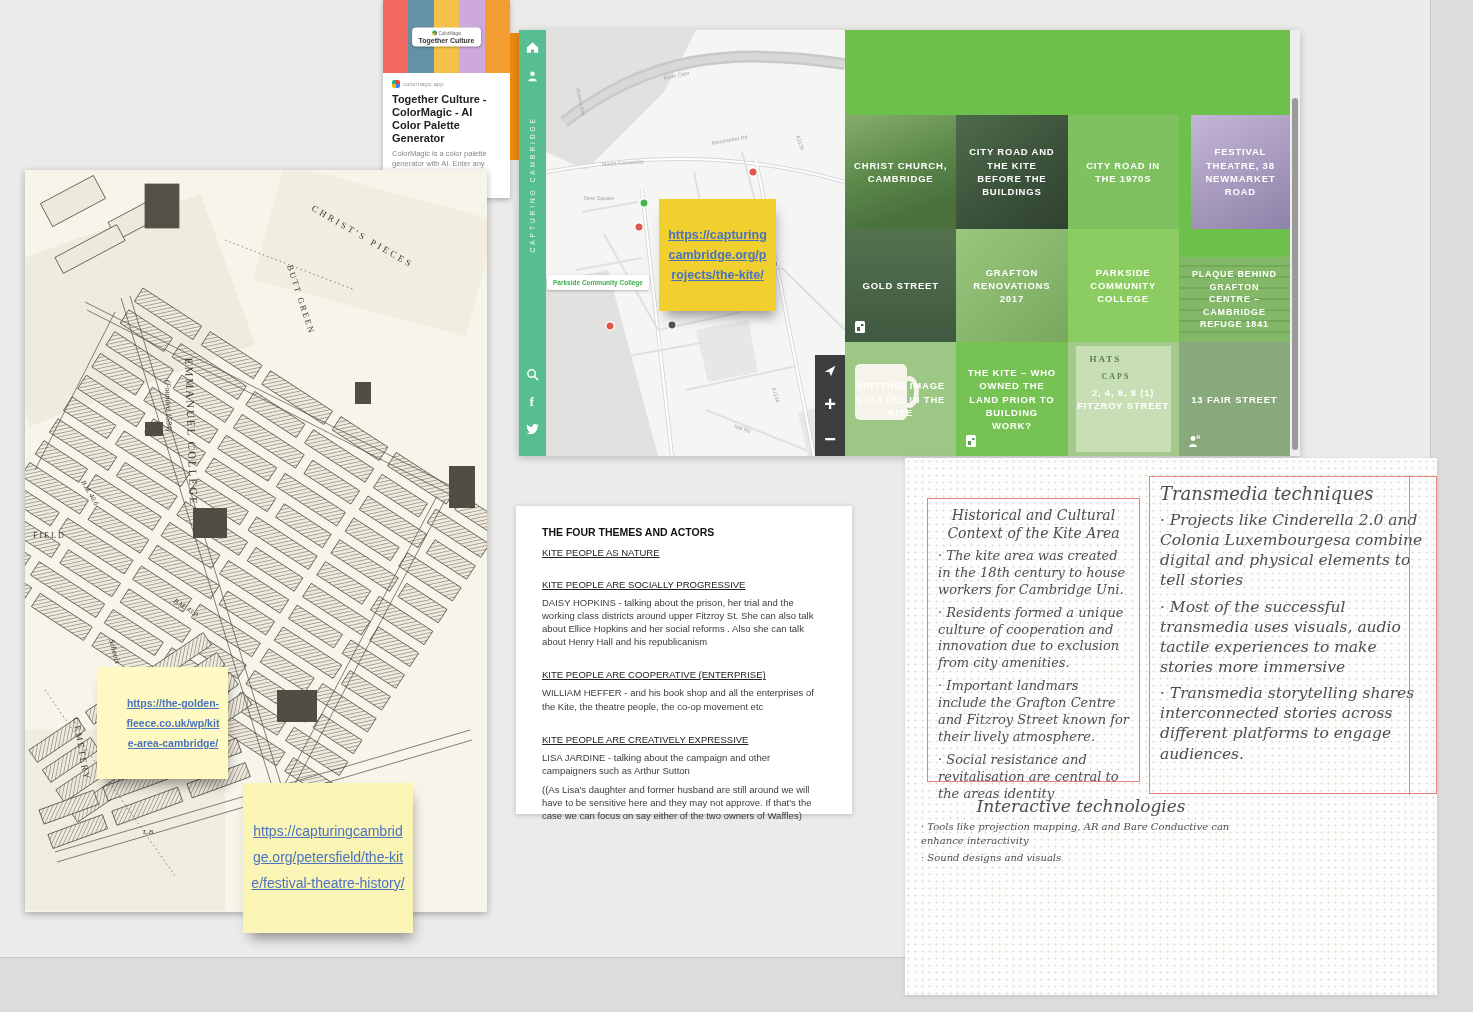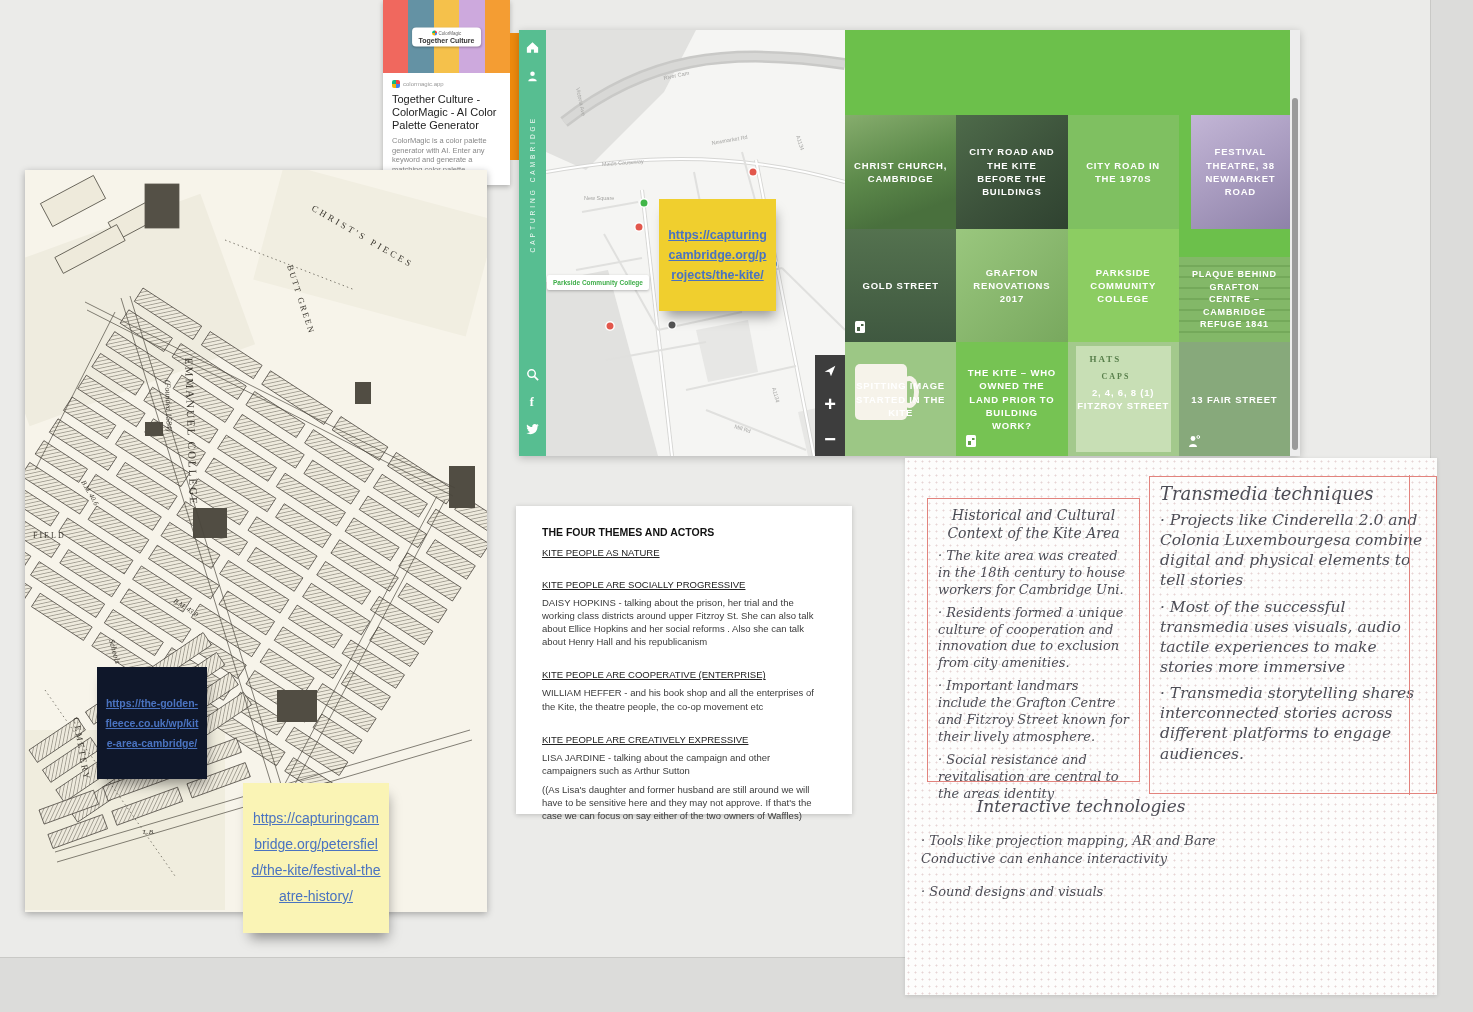--- a/index.html
+++ b/index.html
@@ -16,21 +16,21 @@
   .c1{background:#F0685E}.c2{background:#6492A4}.c3{background:#F5C14B}.c4{background:#CDA9DD}.c5{background:#F49D33}
   .cm-pill{position:absolute;left:50%;top:50%;transform:translate(-50%,-50%);
            background:#fff;border-radius:4px;padding:3px 7px;text-align:center;box-shadow:0 1px 2px rgba(0,0,0,.2);}
   .cm-pill .brand{font-size:4.5px;color:#666;display:flex;align-items:center;justify-content:center;gap:2px;}
   .cm-pill .pname{font-size:7px;color:#333;font-weight:bold;margin-top:1px;white-space:nowrap;}
   .logo-dot{width:5px;height:5px;border-radius:50%;display:inline-block;
             background:conic-gradient(#ef4444 0 25%,#3b82f6 0 50%,#f5b50a 0 75%,#10b981 0);}
   .cm-body{padding:7px 9px 10px 9px;}
   .cm-src{display:flex;align-items:center;gap:3px;font-size:6px;color:#999;}
   .cm-src .logo-dot{width:8px;height:8px;border-radius:2px;}
-  .cm-title{font-size:11px;font-weight:normal;color:#222;line-height:1.18;margin:5px 0 4px 0;}
+  .cm-title{font-size:11px;font-weight:bold;color:#222;line-height:1.18;margin:5px 0 4px 0;}
   .cm-desc{font-size:7.5px;color:#888;line-height:1.3;}
 
   
   .orange-strip{position:absolute;left:510px;top:33px;width:9px;height:127px;background:#ED8A0D;}
   .website{position:absolute;left:519px;top:30px;width:781px;height:426px;background:#fff;
            box-shadow:0 2px 8px rgba(0,0,0,.22);}
   .wb-sidebar{position:absolute;left:0;top:0;width:27px;height:426px;background:#57BE91;
               display:flex;flex-direction:column;align-items:center;padding-top:10px;box-sizing:border-box;}
   .sb-icon{width:15px;height:15px;margin-bottom:14px;}
   .sb-vtitle{writing-mode:vertical-rl;transform:rotate(180deg);color:rgba(255,255,255,.9);
@@ -77,23 +77,23 @@
 
   .wb-scroll{position:absolute;left:771px;top:0;width:10px;height:426px;background:#ededed;}
   .wb-thumb{position:absolute;left:2px;top:68px;width:6px;height:352px;background:#9a9a9a;border-radius:3px;}
 
   
   .sticky{position:absolute;box-shadow:3px 9px 12px -4px rgba(0,0,0,.4);
           display:flex;align-items:center;justify-content:center;text-align:center;}
   .sticky a{color:#4a73c0;text-decoration:underline;word-break:break-all;}
   .sticky1{left:659px;top:199px;width:117px;height:112px;background:#F0CF2E;z-index:5;}
   .sticky1 a{font-size:12.5px;line-height:1.6;font-weight:bold;}
-  .sticky2{left:97px;top:667px;width:110px;height:112px;background:#0f172a;z-index:5;}
+  .sticky2{left:97px;top:667px;width:110px;height:112px;background:#fef9c3;z-index:5;padding-left:21px;}
   .sticky2 a{font-size:10.5px;line-height:1.7;font-weight:bold;}
-  .sticky3{left:243px;top:783px;width:146px;height:150px;background:#FAF4B5;z-index:5;}
+  .sticky3{left:243px;top:783px;width:170px;height:150px;background:#FAF4B5;z-index:5;}
   .sticky3 a{font-size:14px;line-height:1.85;}
   .sticky .pad{padding:8px;}
 
   
   .oldmap{position:absolute;left:25px;top:170px;width:462px;height:742px;background:#f7f4ea;
           box-shadow:0 2px 7px rgba(0,0,0,.3);}
   .oldmap svg{display:block;}
   .om-label{font-family:"Liberation Serif",serif;fill:#3a362e;}
 
   
@@ -114,21 +114,21 @@
   .frame-right{left:244px;top:18px;width:286px;height:316px;}
   .frame-right .inner-line{position:absolute;right:26px;top:-2px;bottom:-2px;width:1.5px;background:#E2837D;}
   .hw-left{padding:8px 10px;}
   .hw-left .hw-title{font-size:14px;text-align:center;line-height:1.25;}
   .hw-left .hw-b{font-size:13px;line-height:1.3;margin-top:6px;}
   .hw-right{padding:6px 10px;}
   .hw-right .hw-title{font-size:18px;}
   .hw-right .hw-b{font-size:15.5px;line-height:1.3;margin-top:6px;}
   .hw-bottom{position:absolute;left:16px;top:338px;width:320px;}
   .hw-bottom .hw-title{font-size:17px;text-align:center;}
-  .hw-bottom .hw-b{font-size:13px;line-height:1.35;margin-top:16px;}
+  .hw-bottom .hw-b{font-size:10px;line-height:1.35;margin-top:4px;}
 </style>
 </head>
 <body>
 
 <div id="stage">
   <div class="board-main"></div>
 
   <div class="cm-card">
     <div class="cm-palette">
       <div class="c1"></div>

